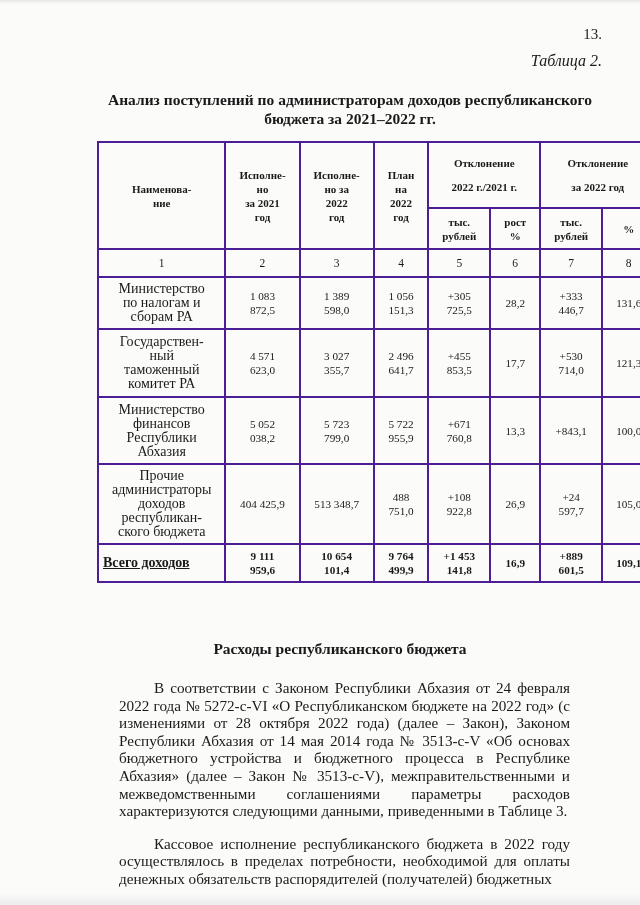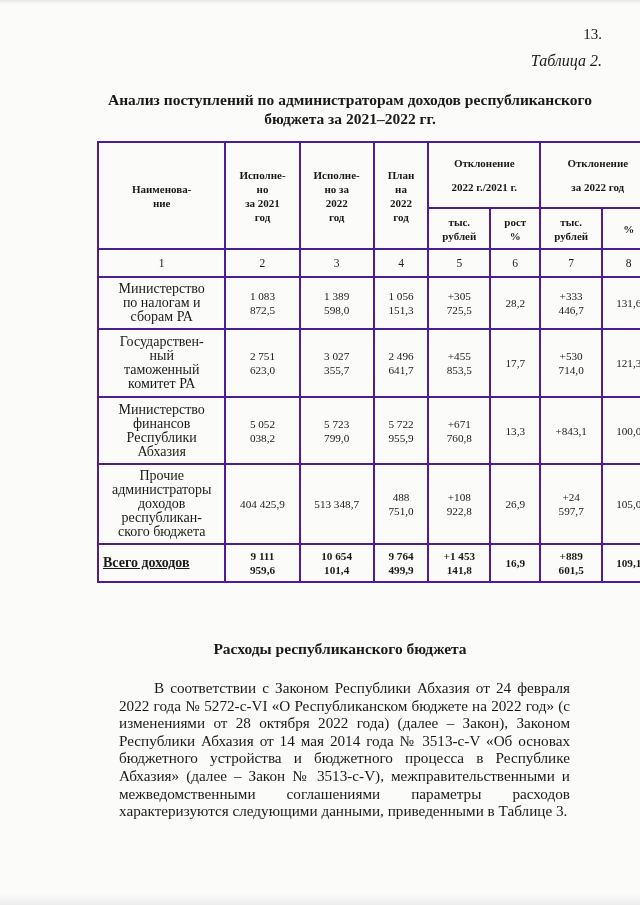--- a/index.html
+++ b/index.html
@@ -116,21 +116,21 @@
     <td>1 083 872,5</td>
     <td>1 389 598,0</td>
     <td>1 056 151,3</td>
     <td>+305 725,5</td>
     <td>28,2</td>
     <td>+333 446,7</td>
     <td>131,6</td>
   </tr>
   <tr class="r2">
     <td class="name">Государствен-<br>ный<br>таможенный<br>комитет РА</td>
-    <td>2 751 623,0</td>
+    <td>4 571 623,0</td>
     <td>3 027 355,7</td>
     <td>2 496 641,7</td>
     <td>+455 853,5</td>
     <td>17,7</td>
     <td>+530 714,0</td>
     <td>121,3</td>
   </tr>
   <tr class="r3">
     <td class="name">Министерство<br>финансов<br>Республики<br>Абхазия</td>
     <td>5 052 038,2</td>
@@ -161,15 +161,16 @@
     <td>+889 601,5</td>
     <td>109,1</td>
   </tr>
 </tbody>
   </table>
 
 <div class="section-heading">Расходы республиканского бюджета</div>
 
 <div class="body-text">
   <p>В соответствии с Законом Республики Абхазия от 24 февраля 2022 года № 5272-с-VI «О Республиканском бюджете на 2022 год» (с изменениями от 28 октября 2022 года) (далее – Закон), Законом Республики Абхазия от 14 мая 2014 года № 3513-с-V «Об основах бюджетного устройства и бюджетного процесса в Республике Абхазия» (далее – Закон № 3513-с-V), межправительственными и межведомственными соглашениями параметры расходов характеризуются следующими данными, приведенными в Таблице 3.</p>
+  <p>Кассовое исполнение республиканского бюджета в 2022 году осуществлялось в пределах потребности, необходимой для оплаты денежных обязательств распорядителей (получателей) бюджетных</p>
 </div>
 
 <div class="scan-bottom"></div>
 
 </body></html>

